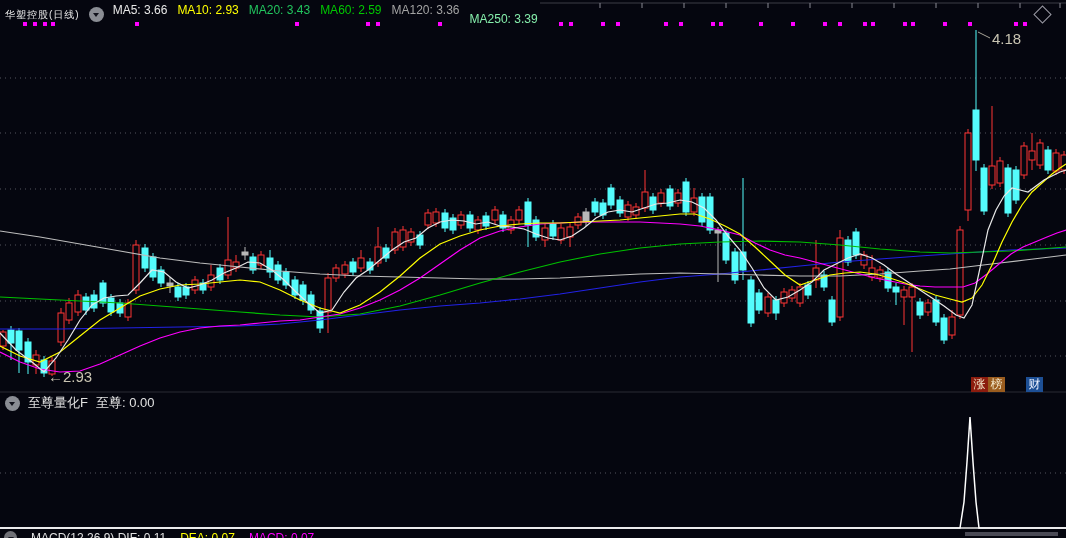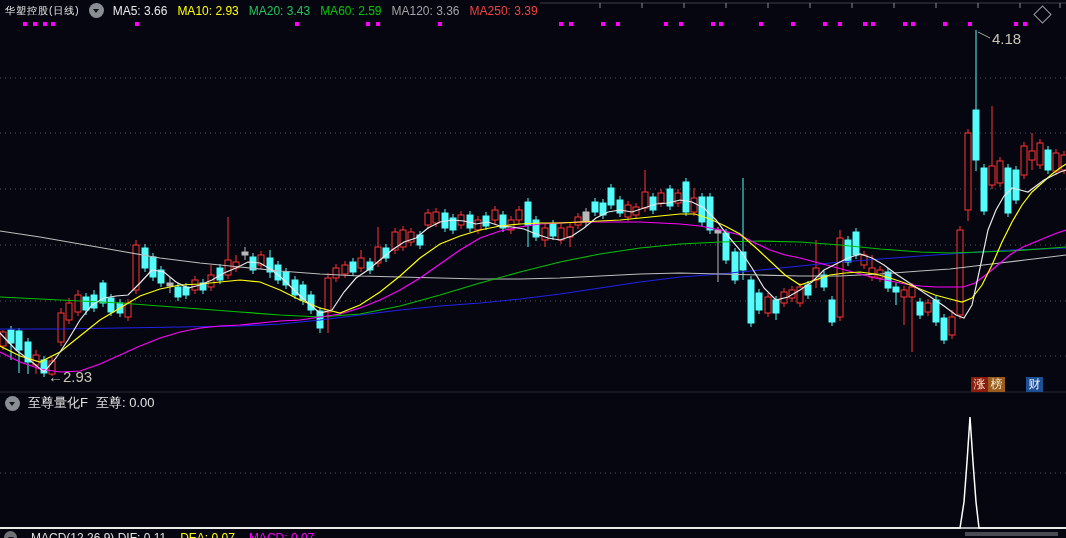--- a/index.html
+++ b/index.html
@@ -364,21 +364,21 @@
 
   <div class="main-header">
     <span class="stock-title">华塑控股(日线)</span>
     <span class="circle-icon"></span>
     <span id="ma-values">
         <span style="color: rgb(232, 232, 232);">MA5: 3.66</span>
         <span style="color: rgb(255, 255, 0);">MA10: 2.93</span>
         <span style="color: #22c55e;">MA20: 3.43</span>
         <span style="color: rgb(0, 200, 0);">MA60: 2.59</span>
         <span style="color: #a3a3a3;">MA120: 3.36</span>
-        <span style="color: #ef4444;">MA250: 3.39</span>
+        <span style="color: #86efac; margin-top: 9px;">MA250: 3.39</span>
       </span>
   </div>
 
   <div class="diamond"></div>
 
   <div class="sub-header">
     <span class="circle-icon"></span>
     <span>至尊量化F</span>
     <span>至尊: 0.00</span>
   </div>

